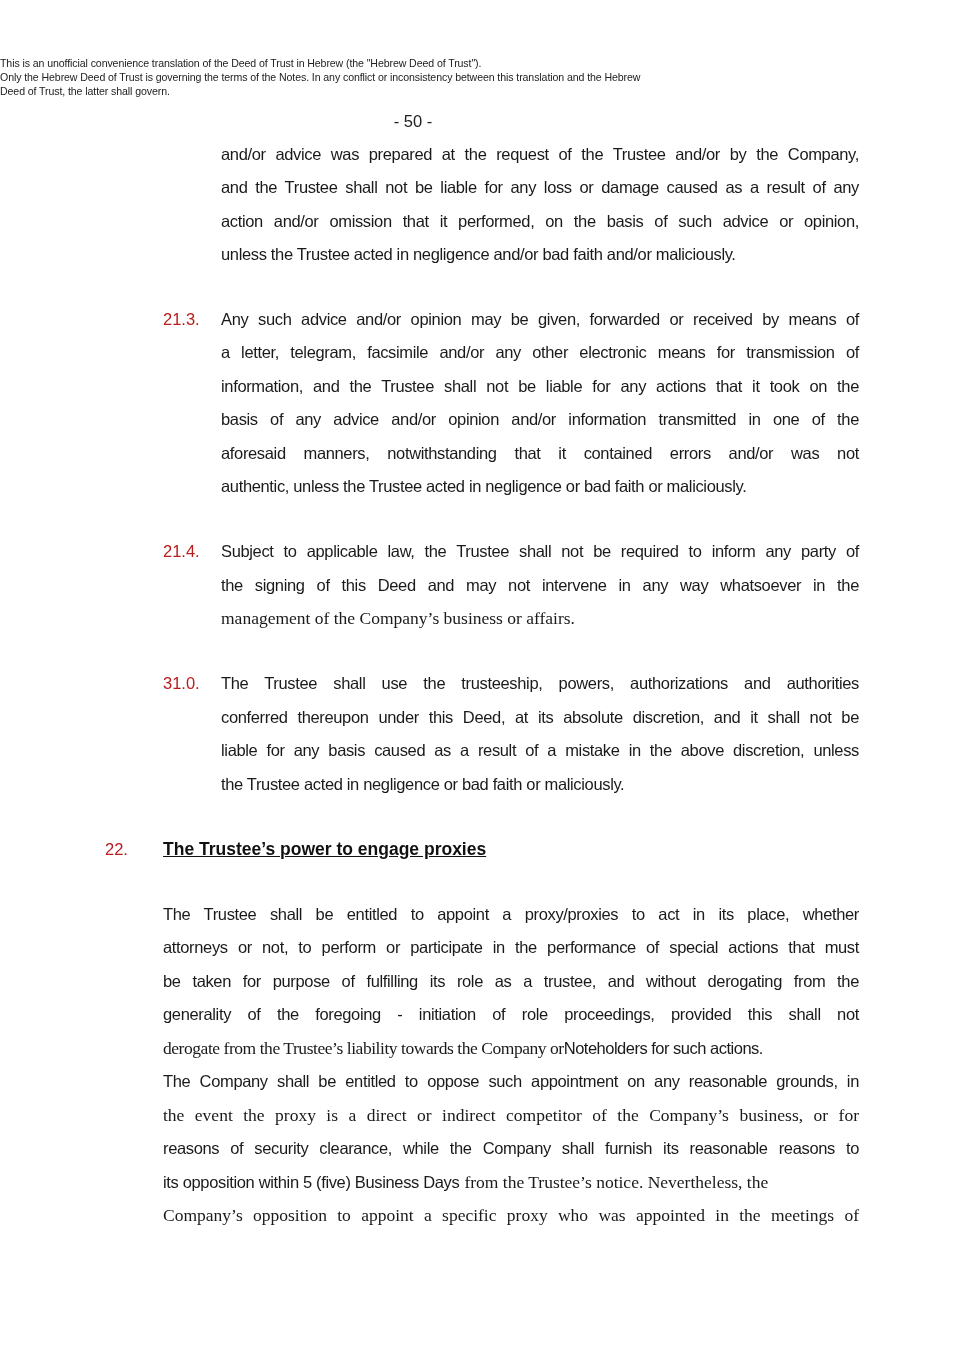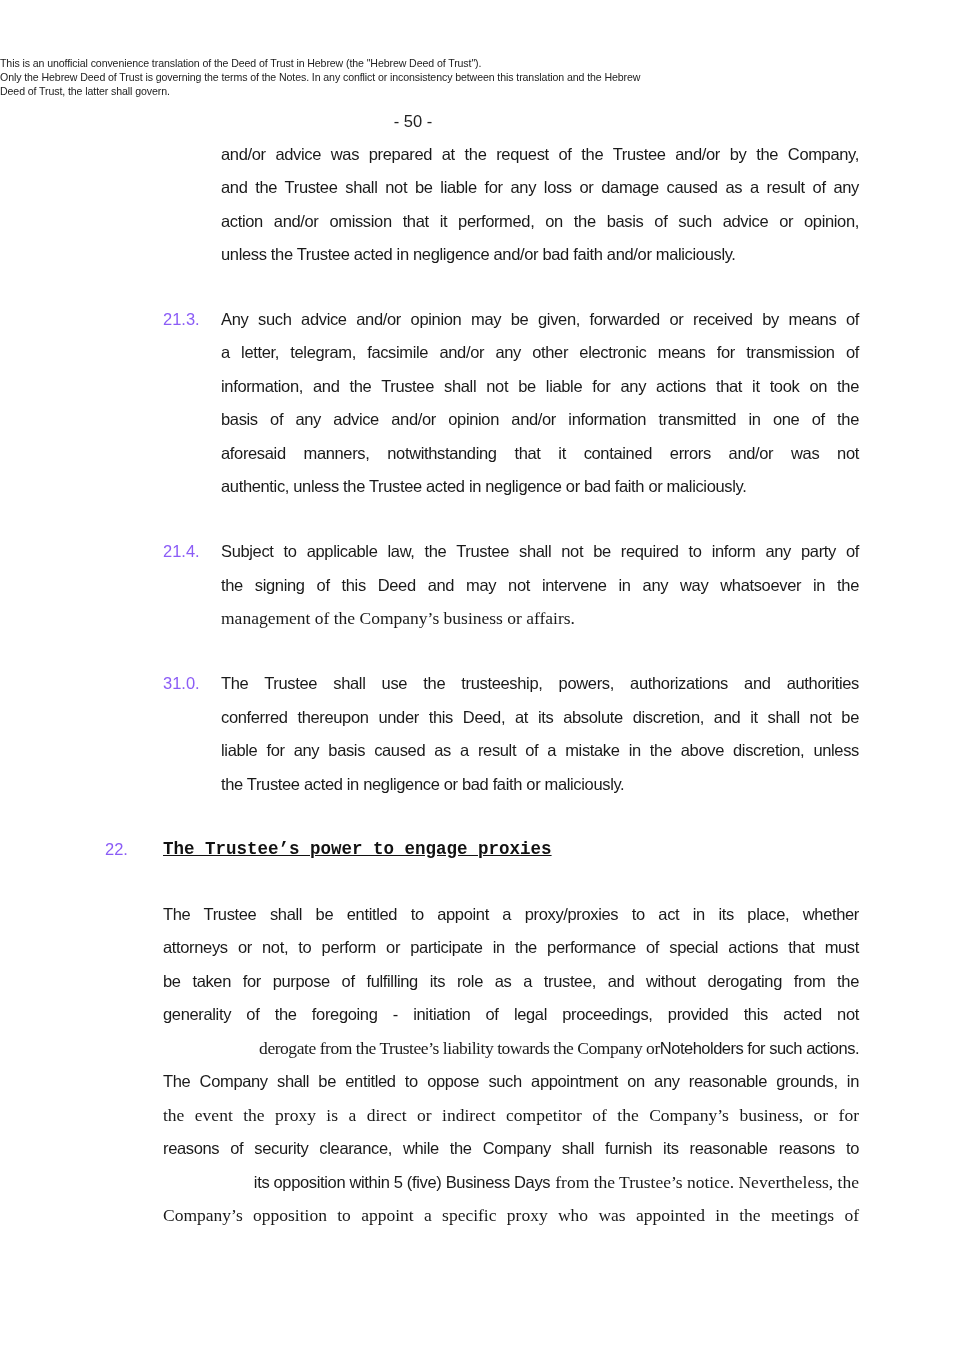--- a/index.html
+++ b/index.html
@@ -2,23 +2,23 @@
 <html><head>
 <meta charset="utf-8">
 <style>
   html, body { margin: 0; padding: 0; background: #ffffff; }
   body { width: 965px; height: 1365px; position: relative; overflow: hidden; color: #111; }
   .hdr { position: absolute; left: 0; width: 965px; font-family: "Liberation Sans", sans-serif; font-size: 10.6px; line-height: 14px; letter-spacing: -0.1px; color: #222; }
   .pnum { position: absolute; left: 0; width: 826px; top: 112px; text-align: center; font-family: "Liberation Sans", sans-serif; font-size: 16.5px; color: #222; }
   .ln { position: absolute; font-family: "Liberation Sans", sans-serif; font-size: 16.5px; line-height: 22px; text-align: justify; text-align-last: justify; white-space: nowrap; letter-spacing: -0.35px; color: #1a1a1a; height: 22px; overflow: visible; }
   .ln.last { text-align-last: left; }
   .ln.serif { font-family: "Liberation Serif", serif; font-size: 17.5px; letter-spacing: 0; }
-  .num { position: absolute; font-family: "Liberation Sans", sans-serif; font-size: 16.5px; line-height: 22px; color: #8b5cf6; }
-  .head { position: absolute; font-family: Liberation Mono, monospace; font-weight: bold; font-size: 17.5px; line-height: 22px; text-decoration: underline; color: #111; }
-  .ln-wrap { position: absolute; display: flex; justify-content: flex-end; }
+  .num { position: absolute; font-family: "Liberation Sans", sans-serif; font-size: 16.5px; line-height: 22px; color: #b91c1c; }
+  .head { position: absolute; font-family: Liberation Sans, sans-serif; font-weight: bold; font-size: 17.5px; line-height: 22px; text-decoration: underline; color: #111; }
+  .ln-wrap { position: absolute; display: flex; justify-content: flex-start; }
 </style>
 </head>
 <body>
 
 <div>
 
   <div class="hdr" style="top:56px">This is an unofficial convenience translation of the Deed of Trust in Hebrew (the "Hebrew Deed of Trust").</div>
   <div class="hdr" style="top:70px">Only the Hebrew Deed of Trust is governing the terms of the Notes. In any conflict or inconsistency between this translation and the Hebrew</div>
   <div class="hdr" style="top:84px">Deed of Trust, the latter shall govern.</div>
 
@@ -56,21 +56,21 @@
     <div class="ln last" style="top:773px;left:221px;width:638px">the Trustee acted in negligence or bad faith or maliciously.</div>
   </div>
 
   <div>
     <div class="num" style="top:838px;left:105px">22.</div>
     <div class="head" style="top:838px;left:163px">The Trustee’s power to engage proxies</div>
 
     <div class="ln" style="top:903px;left:163px;width:696px">The Trustee shall be entitled to appoint a proxy/proxies to act in its place, whether</div>
     <div class="ln" style="top:936px;left:163px;width:696px">attorneys or not, to perform or participate in the performance of special actions that must</div>
     <div class="ln" style="top:970px;left:163px;width:696px">be taken for purpose of fulfilling its role as a trustee, and without derogating from the</div>
-    <div class="ln" style="top:1003px;left:163px;width:696px">generality of the foregoing - initiation of legal proceedings, provided this acted not</div>
+    <div class="ln" style="top:1003px;left:163px;width:696px">generality of the foregoing - initiation of role proceedings, provided this shall not</div>
 
     <div class="ln-wrap" style="top:1037px;left:163px;width:696px;height:22px">
       <span class="ln serif" style="position:static;letter-spacing:-0.45px">derogate from the Trustee’s liability towards the Company or</span>
       <span class="ln" style="position:static;letter-spacing:-0.5px;">Noteholders for such actions.</span>
     </div>
 
     <div class="ln" style="top:1070px;left:163px;width:696px">The Company shall be entitled to oppose such appointment on any reasonable grounds, in</div>
     <div class="ln serif" style="top:1104px;left:163px;width:696px">the event the proxy is a direct or indirect competitor of the Company’s business, or for</div>
     <div class="ln" style="top:1137px;left:163px;width:696px">reasons of security clearance, while the Company shall furnish its reasonable reasons to</div>
 

